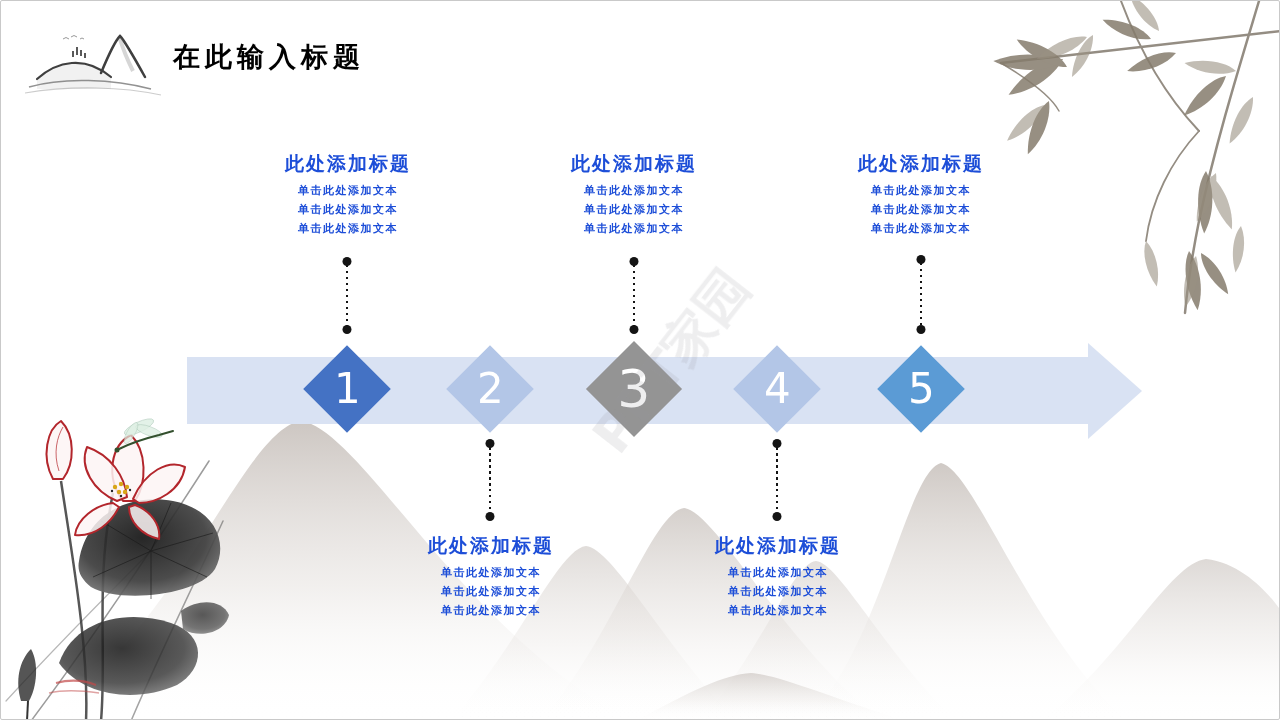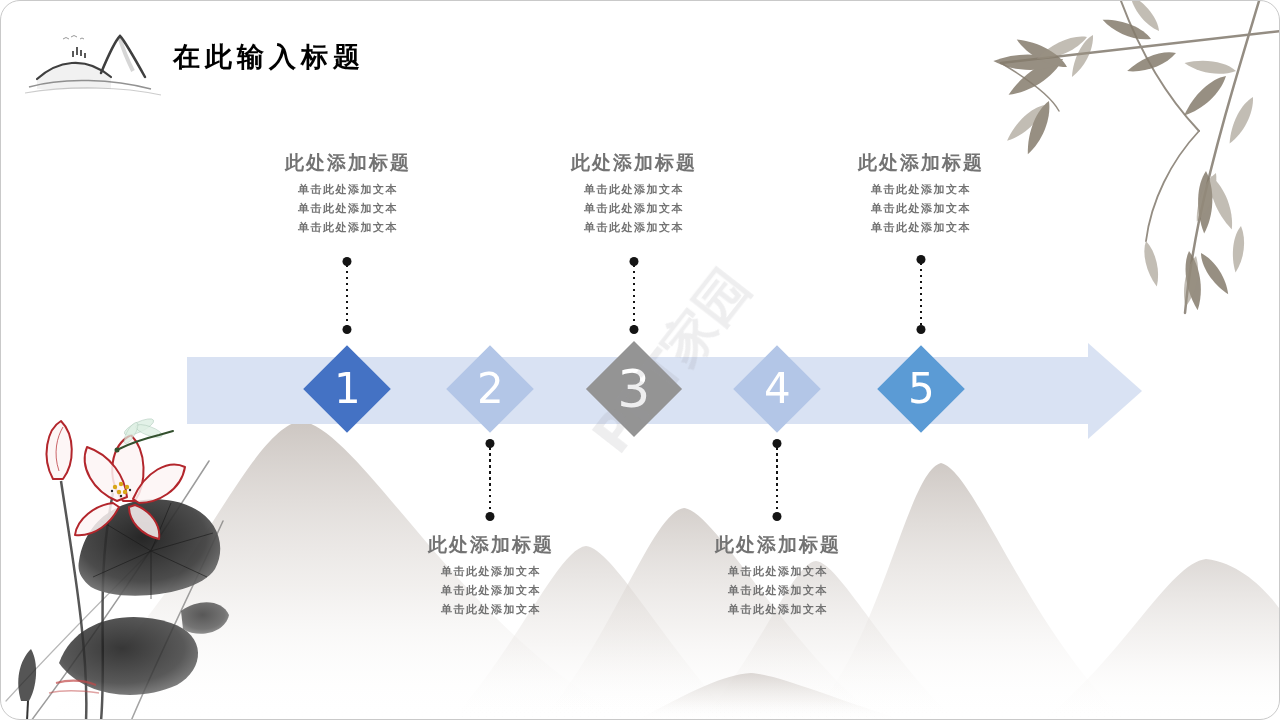--- a/index.html
+++ b/index.html
@@ -1,18 +1,18 @@
 <!DOCTYPE html>
 <html><head>
 <meta charset="utf-8">
 <style>
   html,body{margin:0;padding:0;background:#ffffff;width:1280px;height:720px;overflow:hidden;}
   .slide{
     position:relative;width:1278px;height:718px;background:#ffffff;
-    border:1px solid #c9c9c9;border-radius:20px;overflow:hidden;
+    border:1px solid #c9c9c9;border-radius:2px;overflow:hidden;
     font-family:"Liberation Serif", serif;
   }
   
   .mountains{position:absolute;left:0;top:410px;width:1280px;height:310px;z-index:1;pointer-events:none;}
   
   .logo{position:absolute;left:22px;top:26px;width:140px;height:72px;z-index:3;}
   .bamboo{position:absolute;left:940px;top:0;width:340px;height:330px;z-index:2;}
   .lotus{position:absolute;left:0;top:400px;width:230px;height:320px;z-index:3;}
   
   .page-title{
@@ -42,21 +42,21 @@
     position:absolute;width:2px;z-index:5;
     background-image:repeating-linear-gradient(to bottom,#141414 0 2.5px,transparent 2.5px 6px);
   }
   .connector::before,.connector::after{
     content:"";position:absolute;left:50%;transform:translateX(-50%);
     width:9px;height:9px;border-radius:50%;background:#141414;
   }
   .connector::before{top:-2px;}
   .connector::after{bottom:-2px;}
   
-  .tblock{position:absolute;width:220px;text-align:center;z-index:5;color:#737373;font-family:Liberation Mono, monospace;}
+  .tblock{position:absolute;width:220px;text-align:center;z-index:5;color:#1d4ed8;}
   .tb-title{font-size:19px;font-weight:900;letter-spacing:2px;line-height:26px;margin-bottom:4px;}
   .tb-line{font-size:11px;font-weight:700;letter-spacing:1.5px;line-height:19px;}
   
   .watermark{
     position:absolute;left:540px;top:300px;width:260px;height:120px;z-index:6;
     transform:rotate(-52deg);transform-origin:center;
     font-family:"DejaVu Sans", sans-serif;font-size:52px;font-weight:700;
     color:rgba(150,150,155,0.16);text-align:center;line-height:120px;
     pointer-events:none;white-space:nowrap;
   }

